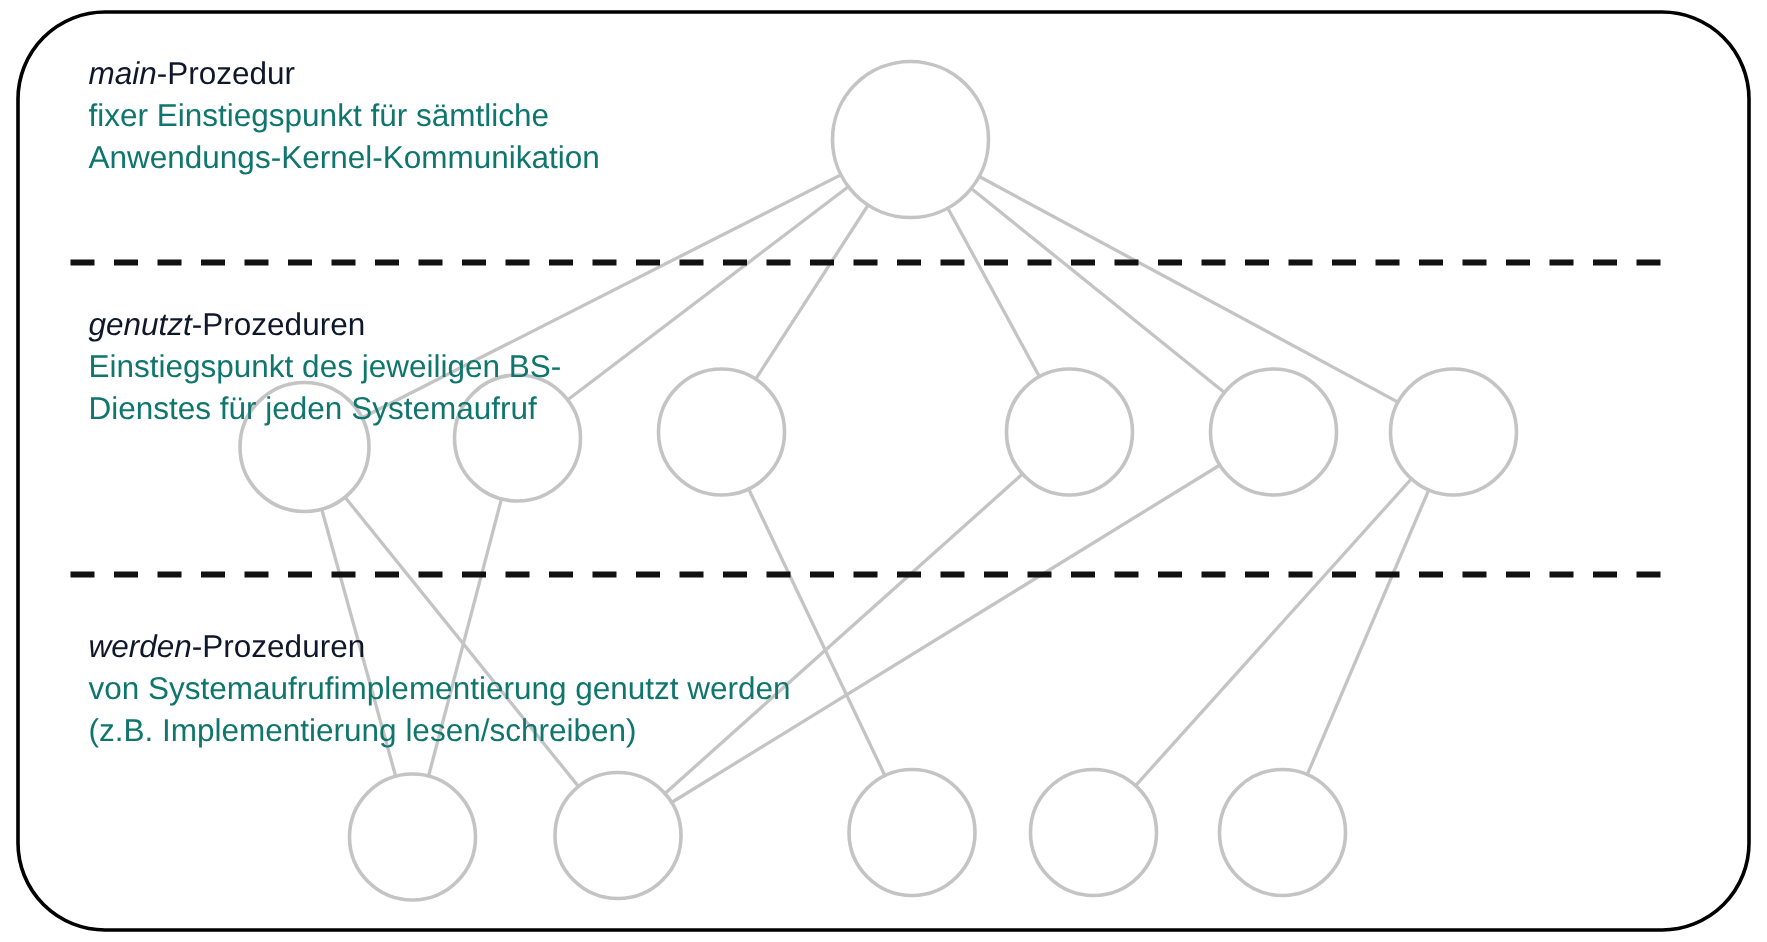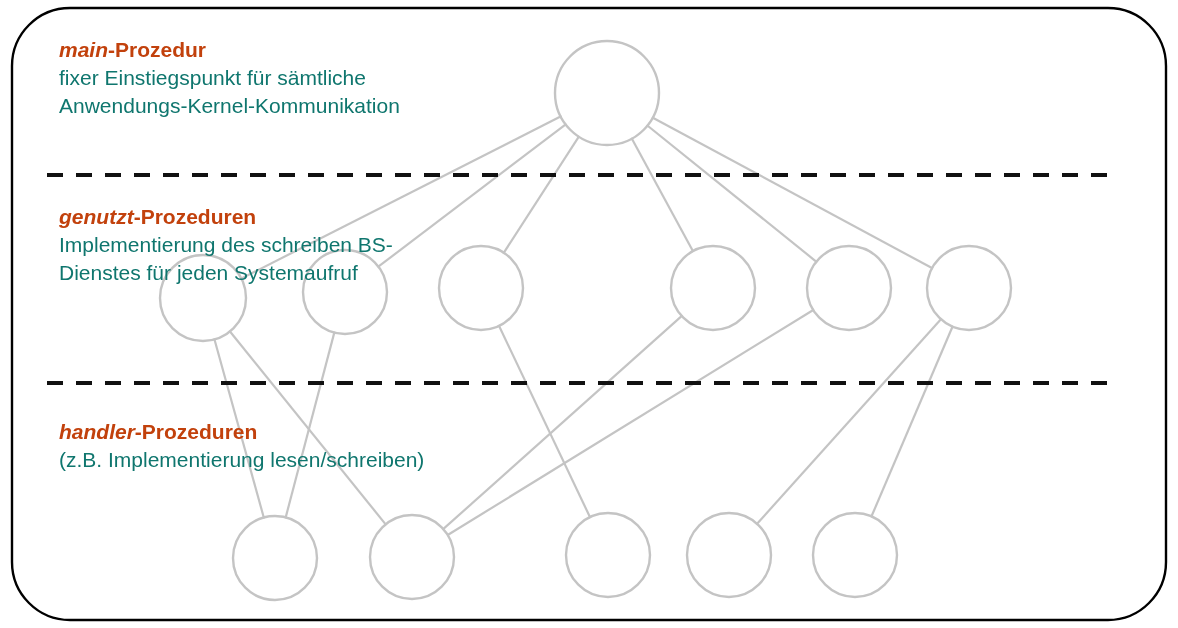--- a/index.html
+++ b/index.html
@@ -25,22 +25,22 @@
     top: 0;
     width: 1178px;
     height: 628px;
   }
   .text-block {
     position: absolute;
     z-index: 5;
   }
   .block-title {
     font-size: 21px;
-    font-weight: bold;
-    color: #c2410c;
+    font-weight: normal;
+    color: #0f172a;
     line-height: 27px;
     white-space: nowrap;
     margin: 0 0 1px 0;
   }
   .block-title .kw {
     font-style: italic;
   }
   .block-body {
     font-size: 21px;
     color: #0f766e;
@@ -102,24 +102,25 @@
       <span class="kw">main</span><span>-Prozedur</span>
     </div>
     <div class="block-body">fixer Einstiegspunkt für sämtliche</div>
     <div class="block-body">Anwendungs-Kernel-Kommunikation</div>
   </div>
 
   <div class="text-block" id="block-handler">
     <div class="block-title">
       <span class="kw">genutzt</span><span>-Prozeduren</span>
     </div>
-    <div class="block-body">Implementierung des schreiben BS-</div>
+    <div class="block-body">Einstiegspunkt des jeweiligen BS-</div>
     <div class="block-body">Dienstes für jeden Systemaufruf</div>
   </div>
 
   <div class="text-block" id="block-utility">
     <div class="block-title">
-      <span class="kw">handler</span><span>-Prozeduren</span>
+      <span class="kw">werden</span><span>-Prozeduren</span>
     </div>
+    <div class="block-body">von Systemaufrufimplementierung genutzt werden</div>
     <div class="block-body">(z.B. Implementierung lesen/schreiben)</div>
   </div>
 
 </div>
 
 </body></html>

